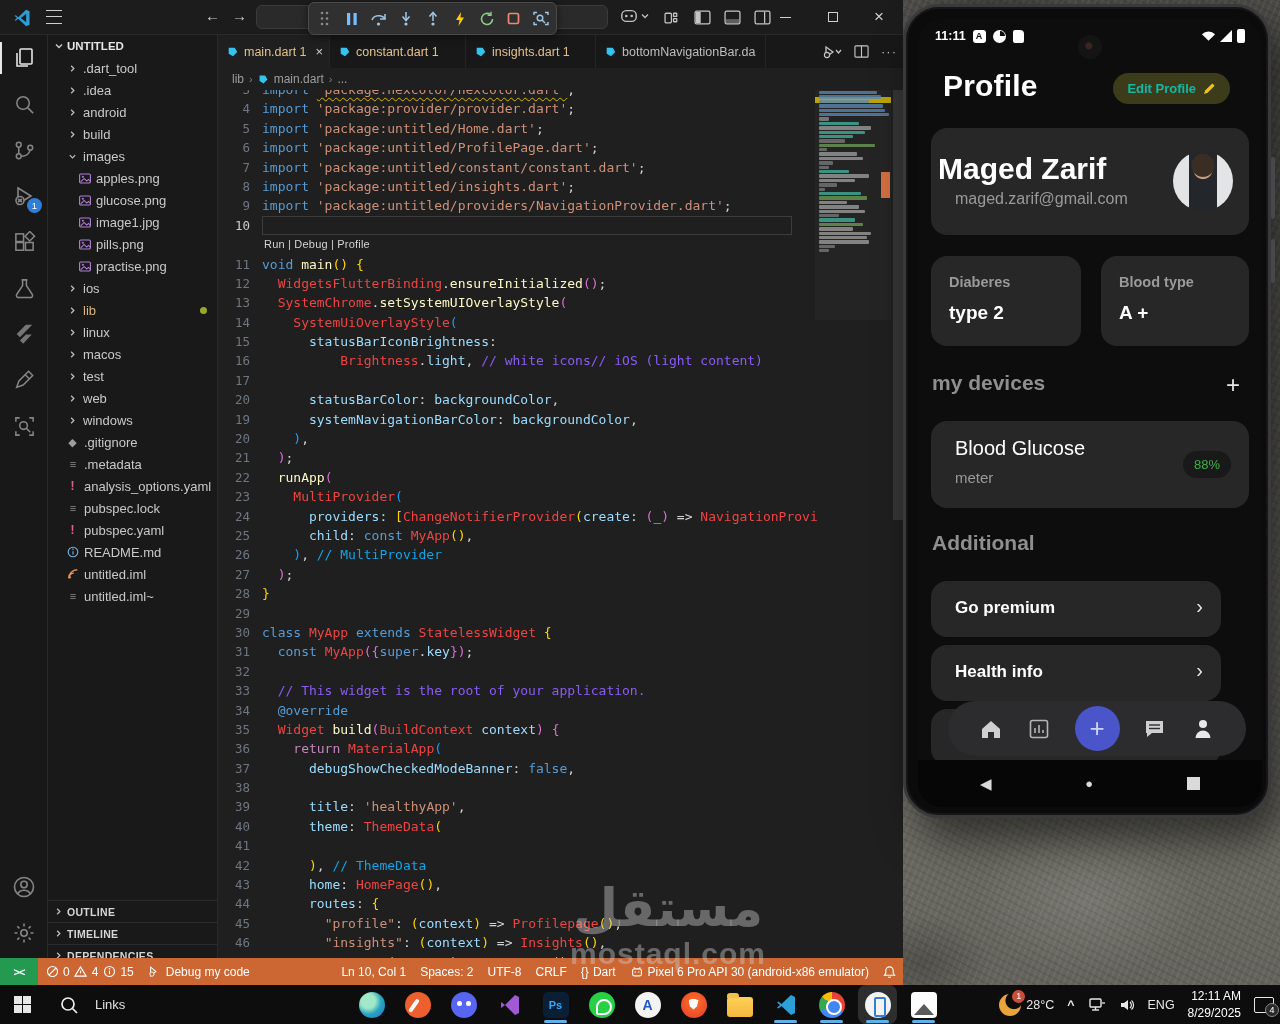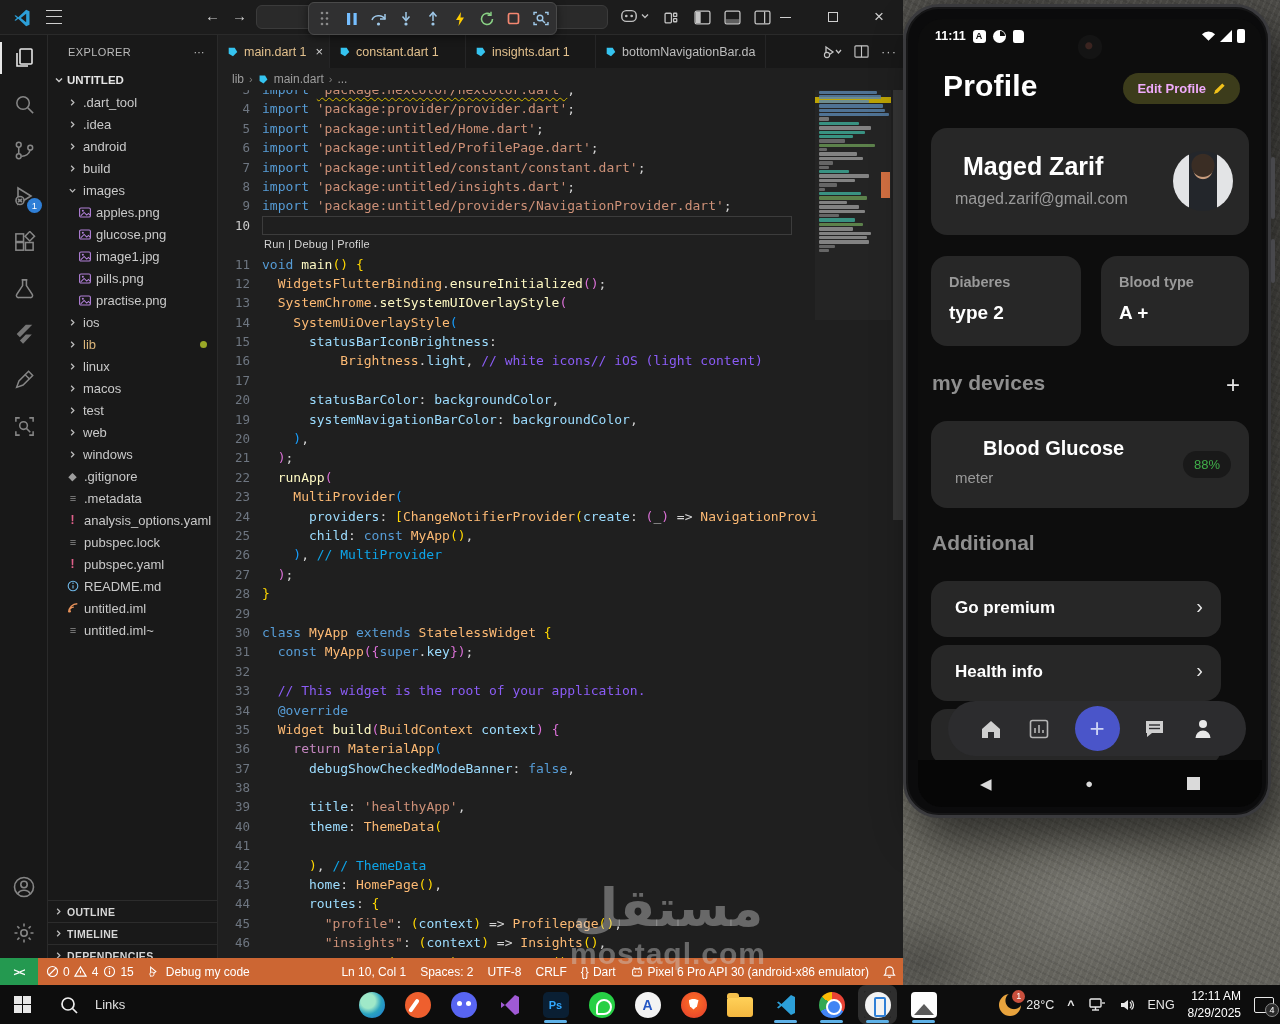--- a/index.html
+++ b/index.html
@@ -73,21 +73,21 @@
 
   .editor-body { position:relative; flex:1; overflow:hidden; background:#1f1f1f; }
   .code-scroll { position:absolute; left:0; top:-10px; right:0; font-family:"DejaVu Sans Mono", monospace; font-size:13px; }
   .crow { position:relative; height:19.4px; line-height:19.4px; white-space:pre; display:flex; }
   .crow .ln { width:44px; text-align:right; padding-right:12px; color:#6e7681; flex:none; font-size:12.5px; }
   .crow.cur .ln { color:#cccccc; }
   .crow.cur .ctext { outline:1px solid #3c3c3c; outline-offset:-1px; width:530px; }
   .ctext { color:#d4d4d4; }
   .crow.lens { font-family:"Liberation Sans",sans-serif; font-size:11px; color:#999; }
   .crow.lens .ctext { padding-left:2px; letter-spacing:.2px; }
-  .tk-kw{color:#569cd6} .tk-ctrl{color:#c586c0} .tk-cls{color:#fdba74} .tk-fn{color:#fef9c3}
+  .tk-kw{color:#569cd6} .tk-ctrl{color:#c586c0} .tk-cls{color:#ef4444} .tk-fn{color:#fef9c3}
   .tk-prop{color:#9cdcfe} .tk-str{color:#ce9178} .tk-cmt{color:#8b5cf6} .tk-lbl{color:#0ea5e9}
   .tk-pl{color:#d4d4d4} .tk-b1{color:#ffd700} .tk-b2{color:#da70d6} .tk-b3{color:#179fff}
   .tk-b4{color:#ffd700} .tk-op{color:#d4d4d4} .tk-meta{color:#569cd6}
   .tk-strw{color:#ce9178; text-decoration:underline wavy #d7ba00 1px; text-underline-offset:3px;}
 
   .minimap { position:absolute; left:597px; top:0; width:76px; height:230px; background:rgba(40,40,40,.55); overflow:hidden; }
   .mm-row { height:3.4px; margin:1px 0 0 4px; border-radius:1px; }
   .mm-hl { position:absolute; left:0; right:0; top:7px; height:6px; background:rgba(215,186,0,.85); }
   .mm-marker { position:absolute; right:1px; top:82px; width:9px; height:26px; background:#d16f41; }
   .ed-scrollbar { position:absolute; right:0; top:0; width:10px; height:430px; background:rgba(121,121,121,.25); }
@@ -107,40 +107,40 @@
   .p-st-right { margin-left:auto; display:flex; align-items:center; gap:4px; }
   .p-cam { position:absolute; left:50%; top:16px; transform:translateX(-50%); width:24px; height:24px; border-radius:50%; background:radial-gradient(circle at 45% 45%, #3b2420 0 3px, #141414 4px 100%); }
   .p-sicon { display:inline-flex; align-items:center; justify-content:center; }
   .pbox-a { width:13px; height:13px; background:#fff; border-radius:3px; color:#0d0d0d; font-size:9px; font-weight:bold; display:flex; align-items:center; justify-content:center; }
   .pcircle { width:13px; height:13px; border-radius:50%; background:#fff; position:relative; }
   .pcircle::after { content:""; position:absolute; right:1px; top:1px; width:5px; height:5px; background:#0d0d0d; border-radius:0 6px 0 0; }
   .psim { width:11px; height:13px; background:#fff; border-radius:2px 4px 2px 2px; }
   .pbattery { width:8px; height:14px; background:#fff; border-radius:2px; }
 
   .p-title { position:absolute; left:25px; top:50px; font-size:30px; font-weight:bold; letter-spacing:.2px; }
-  .p-edit { position:absolute; right:22px; top:54px; height:31px; padding:0 14px; border-radius:17px; background:#3c3c1b; color:#f0abfc; font-size:13px; font-weight:bold; display:flex; align-items:center; gap:7px; }
+  .p-edit { position:absolute; right:32px; top:54px; height:31px; padding:0 14px; border-radius:17px; background:#3c3c1b; color:#14b8a6; font-size:13px; font-weight:bold; display:flex; align-items:center; gap:7px; }
   .pcard { position:absolute; background:#272727; border-radius:16px; }
   .c-profile { left:13px; top:109px; width:318px; height:107px; }
-  .c-name { position:absolute; left:32px; top:24px; font-size:25px; font-weight:bold; }
+  .c-name { position:absolute; left:7px; top:24px; font-size:30px; font-weight:bold; }
   .c-email { position:absolute; left:24px; top:62px; font-size:16px; color:#9a9a9a; }
   .avatar { position:absolute; right:16px; top:23px; width:60px; height:60px; border-radius:50%; overflow:hidden;
     background:
       radial-gradient(circle at 50% 24%, #3a2d24 0 11px, transparent 12px),
       radial-gradient(circle at 50% 31%, #c79b7c 0 9px, transparent 10px),
       linear-gradient(90deg, #e3e4e6 0 27%, #23262b 27% 73%, #e3e4e6 73%);
     background-color:#cfd2d6; }
   .stat-card { top:237px; height:90px; }
   .sc1 { left:13px; width:150px; } .sc2 { left:183px; width:148px; }
   .sc-label { position:absolute; left:18px; top:18px; font-size:14.5px; color:#9a9a9a; font-weight:bold; }
   .sc-value { position:absolute; left:18px; top:46px; font-size:19px; font-weight:bold; }
   .p-h2 { position:absolute; left:14px; font-size:21px; font-weight:bold; color:#8f8f8f; }
   .h-dev { top:352px; } .h-add { top:512px; }
   .p-plus { position:absolute; right:22px; top:352px; font-size:24px; color:#e8e8e8; font-weight:normal; }
   .c-dev { left:13px; top:402px; width:318px; height:87px; }
-  .dev-t { position:absolute; left:24px; top:16px; font-size:20px; font-weight:bold;margin-left:28px; }
+  .dev-t { position:absolute; left:24px; top:16px; font-size:20px; font-weight:normal; }
   .dev-s { position:absolute; left:24px; top:48px; font-size:15px; color:#9a9a9a; }
   .dev-badge { position:absolute; right:18px; top:30px; width:48px; height:27px; border-radius:14px; background:#191919; color:#3fae49; font-size:13px; display:flex; align-items:center; justify-content:center; }
   .c-row { left:13px; width:290px; height:56px; }
   .cr-label { position:absolute; left:24px; top:17px; font-size:17px; font-weight:bold; }
   .cr-chev { position:absolute; right:18px; top:14px; font-size:20px; color:#e8e8e8; }
   .navpill { position:absolute; left:30px; top:682px; width:298px; height:55px; background:#2c2c2e; border-radius:28px; display:flex; align-items:center; justify-content:space-between; padding:0 30px; z-index:4; }
   .np-ic { color:#c9c9c9; display:flex; align-items:center; justify-content:center; width:26px; }
   .np-plus { width:45px; height:45px; border-radius:50%; background:#4a55c9; color:#cdd3f5; font-size:26px; display:flex; align-items:center; justify-content:center; font-weight:normal; }
   .andnav { position:absolute; left:0; right:0; top:741px; height:47px; background:#060606; display:flex; align-items:center; justify-content:space-between; padding:0 62px; color:#dadada; z-index:5; }
   .an-back { font-size:15px; } .an-home { font-size:13px; } .an-sq { width:13px; height:13px; background:#dadada; }
@@ -379,24 +379,20 @@
             <div class="ab-item">
               <svg width="24" height="24" viewBox="0 0 24 24" fill="none" stroke="currentColor" stroke-width="1.6">
                 <circle cx="12" cy="12" r="3.2"></circle>
                 <path d="M12 2.5 v3 M12 18.5 v3 M2.5 12 h3 M18.5 12 h3 M5.3 5.3 l2.1 2.1 M16.6 16.6 l2.1 2.1 M18.7 5.3 l-2.1 2.1 M7.4 16.6 l-2.1 2.1"></path>
               </svg>
             </div>
           </div>
         </div>
 
       <div class="sidebar">
-        <div class="sb-header">
-          <span>EXPLORER</span>
-          <span>⋯</span>
-        </div>
         <div class="sb-root">
           <svg width="10" height="10" viewBox="0 0 10 10">
               <path d="M2 3.5 L5 6.5 L8 3.5" stroke="#cccccc" fill="none" stroke-width="1.4"></path>
             </svg>
           <span>UNTITLED</span>
         </div>
         <div class="tree" id="file-tree">
             <div class="trow" style="padding-left: 18px;">
               <span class="chev">
                 <svg width="9" height="9" viewBox="0 0 10 10">

